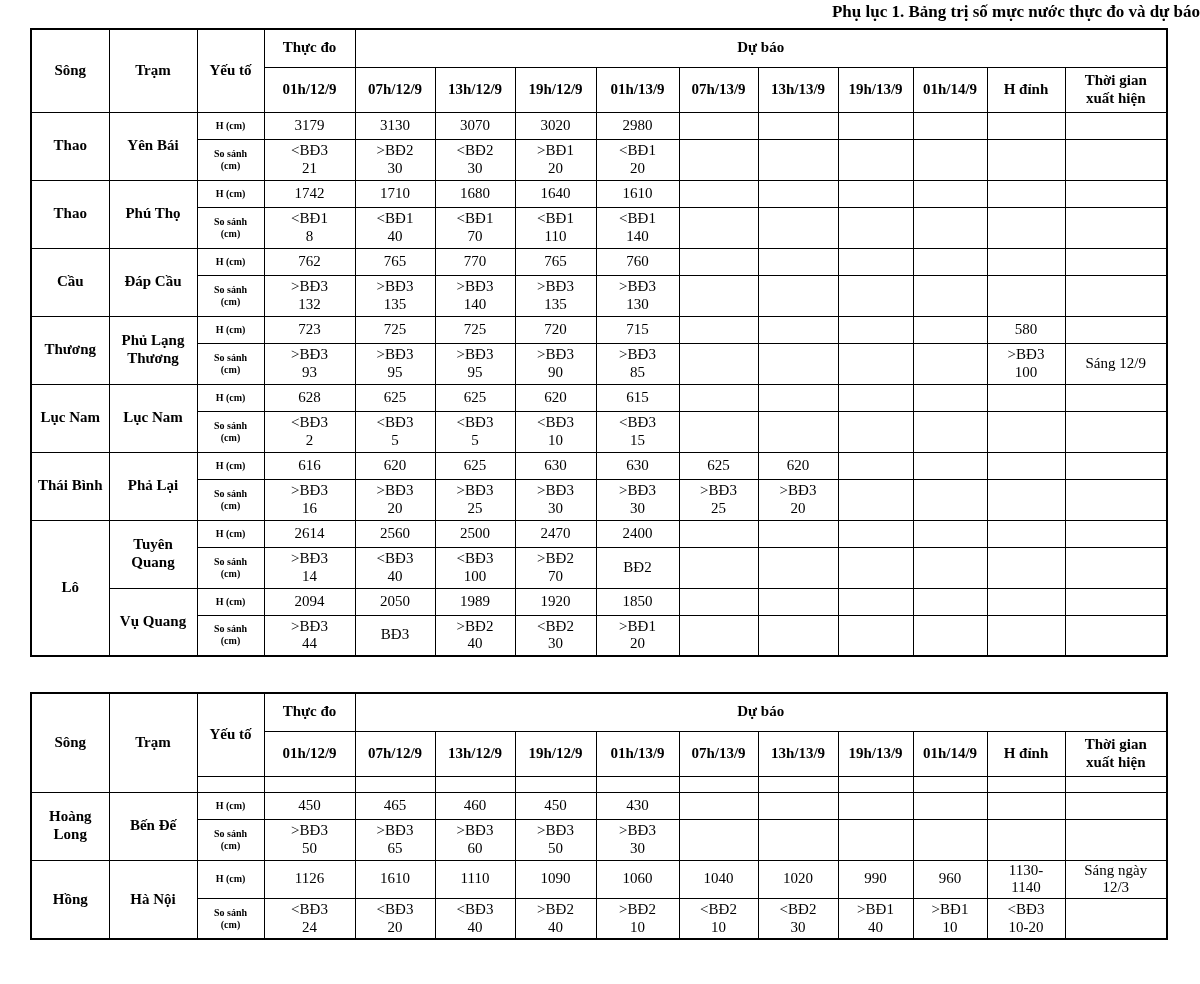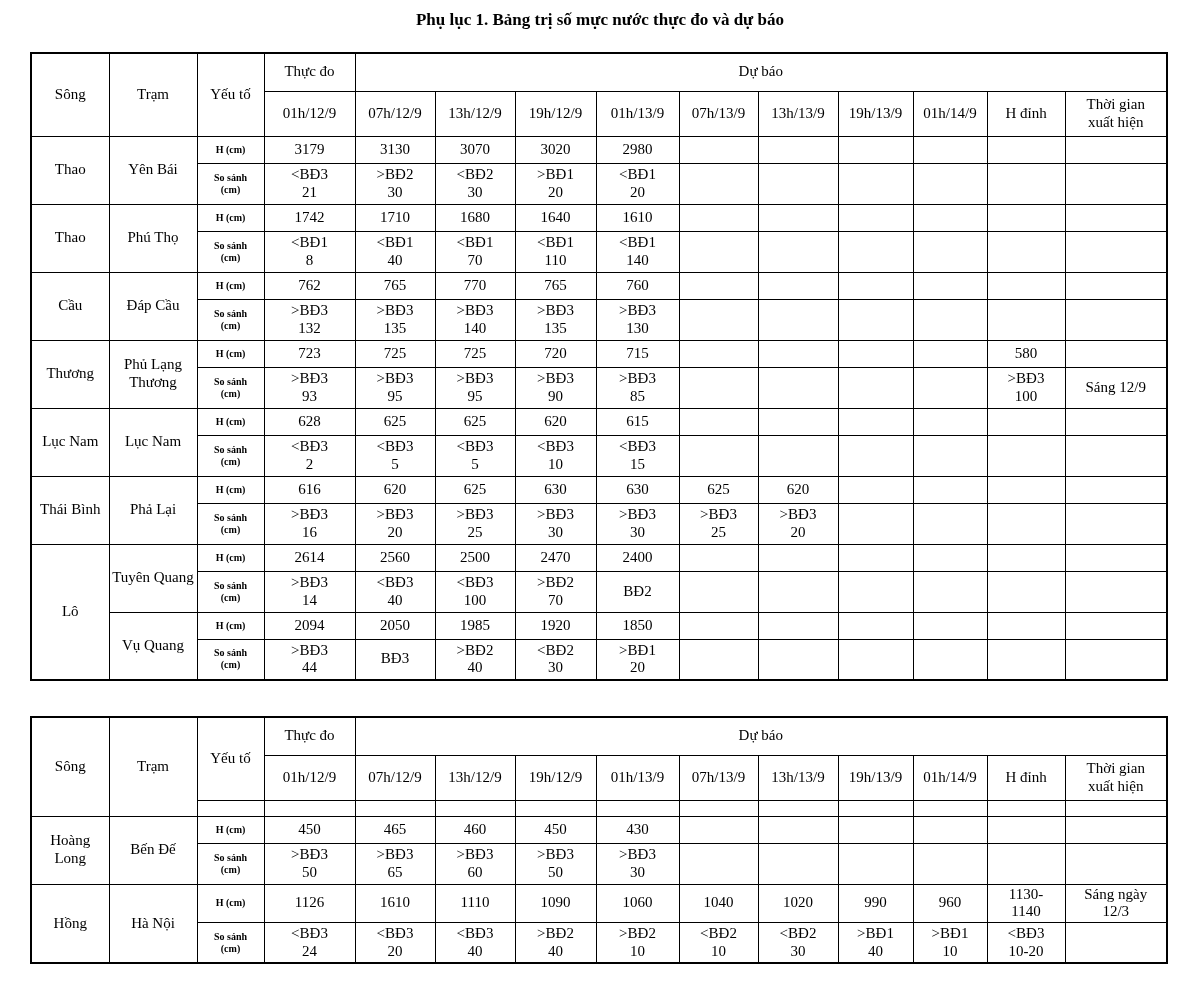--- a/index.html
+++ b/index.html
@@ -5,48 +5,48 @@
   * { box-sizing: border-box; }
   html, body {
     margin: 0; padding: 0;
     width: 1200px; height: 984px;
     background: #ffffff;
     color: #000;
     font-family: "Liberation Serif", "DejaVu Serif", serif;
     overflow: hidden;
   }
   .title {
-    text-align: center;
+    text-align: right;
     font-weight: bold;
     font-size: 17px;
-    padding-top: 10px;
-    margin-bottom: 22px;
+    padding-top: 2px;
+    margin-bottom: 6px;
   }
   .tbl-wrap { margin-left: 30px; }
   .tbl-wrap.second { margin-top: 35px; }
   table {
     border-collapse: collapse;
     table-layout: fixed;
     border: 2px solid #000;
   }
   th, td {
     border: 1px solid #000;
     text-align: center;
     vertical-align: middle;
     white-space: pre-line;
     padding: 1px 2px;
     line-height: 1.18;
     font-size: 15px;
     overflow: hidden;
   }
-  th { font-weight: normal; text-align: center; }
+  th { font-weight: bold; text-align: center; }
   tr.hdr1 th { height: 38px; }
   tr.hdr2 th { height: 45px; }
   tr.blank-row td { height: 16px; }
-  td.name { font-weight: normal; }
+  td.name { font-weight: bold; }
   td.lbl { font-weight: bold; font-size: 10px; }
   td.val { font-weight: normal; }
   tr.row-h td { height: 27px; }
   tr.row-ss td { height: 41px; }
 </style>
 </head>
 <body>
 
 <div class="title">Phụ lục 1. Bảng trị số mực nước thực đo và dự báo</div>
 
@@ -344,21 +344,21 @@
           <td class="val"></td>
           <td class="val"></td>
           <td class="val"></td>
           <td class="val"></td>
         </tr>
         <tr class="row-h">
           <td rowspan="2" class="name">Vụ Quang</td>
           <td class="lbl">H (cm)</td>
           <td class="val">2094</td>
           <td class="val">2050</td>
-          <td class="val">1985</td>
+          <td class="val">1989</td>
           <td class="val">1920</td>
           <td class="val">1850</td>
           <td class="val"></td>
           <td class="val"></td>
           <td class="val"></td>
           <td class="val"></td>
           <td class="val"></td>
           <td class="val"></td>
         </tr>
         <tr class="row-ss">

